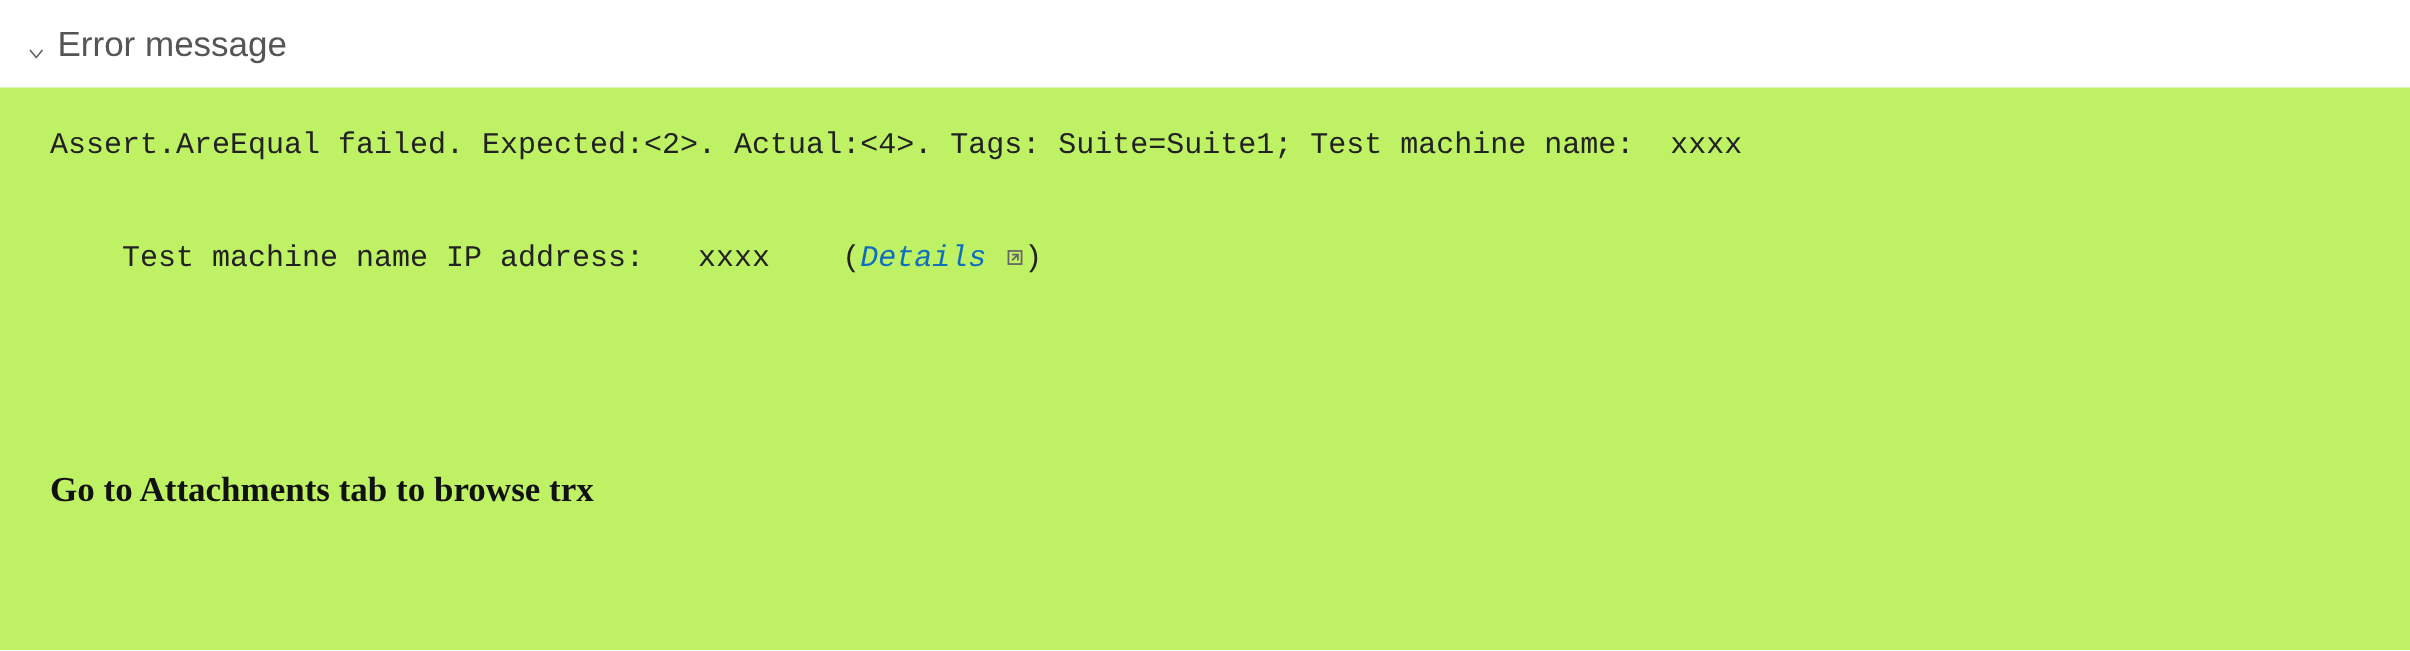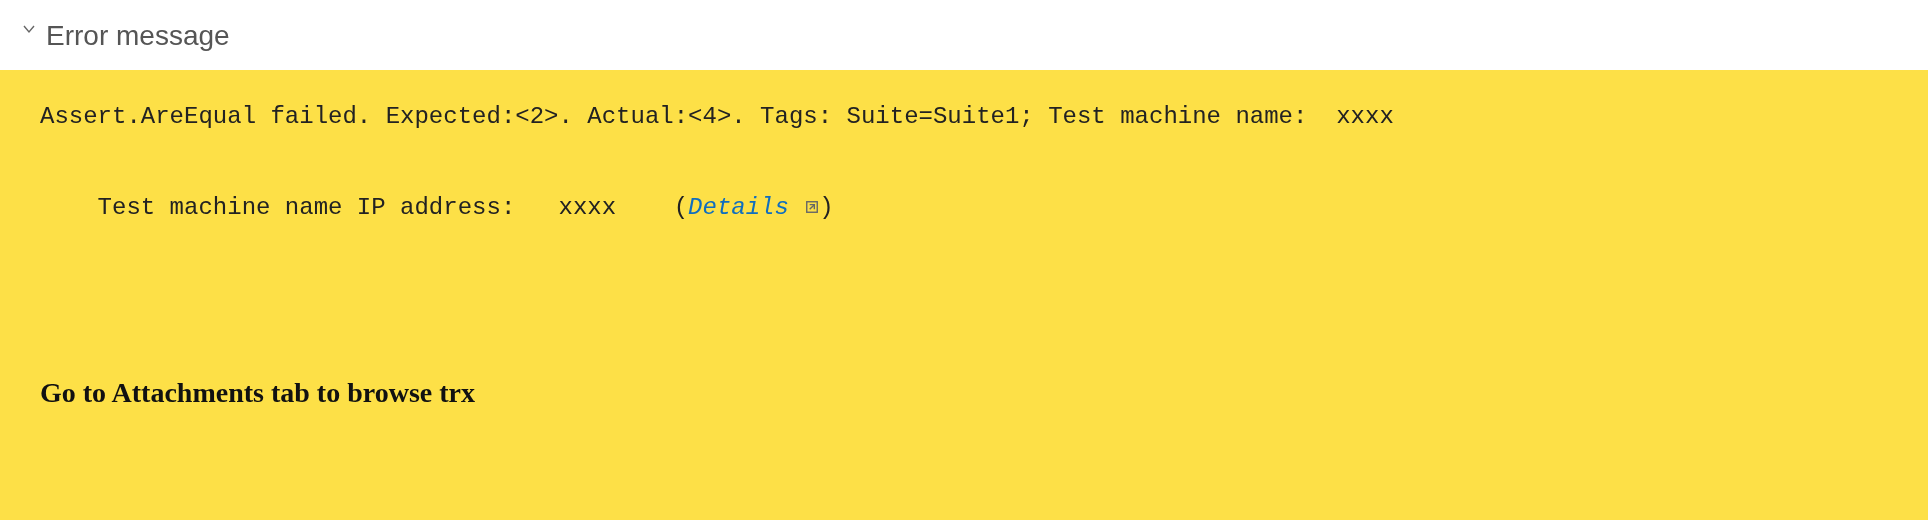--- a/index.html
+++ b/index.html
@@ -8,40 +8,40 @@
       padding: 0;
     }
     body {
       font-family: "Segoe UI", -apple-system, BlinkMacSystemFont, sans-serif;
       background: #ffffff;
       color: #323130;
       width: 1928px;
     }
     .section-header {
       display: flex;
-      align-items: flex-start;
+      align-items: flex-end;
       gap: 8px;
       padding: 20px 20px 18px 20px;
       cursor: pointer;
     }
     .chevron {
       width: 18px;
       height: 18px;
       display: inline-flex;
       align-items: center;
       justify-content: center;
       color: #666;
     }
     .section-title {
       font-size: 28px;
       font-weight: 400;
       color: #555;
     }
     .error-body {
-      background: #fde047;
+      background: #bef264;
       padding: 24px 40px 100px 40px;
       font-family: Consolas, "Courier New", monospace;
       font-size: 24px;
       line-height: 1.9;
       color: #222;
     }
     .error-line {
       white-space: pre-wrap;
       word-wrap: break-word;
     }

